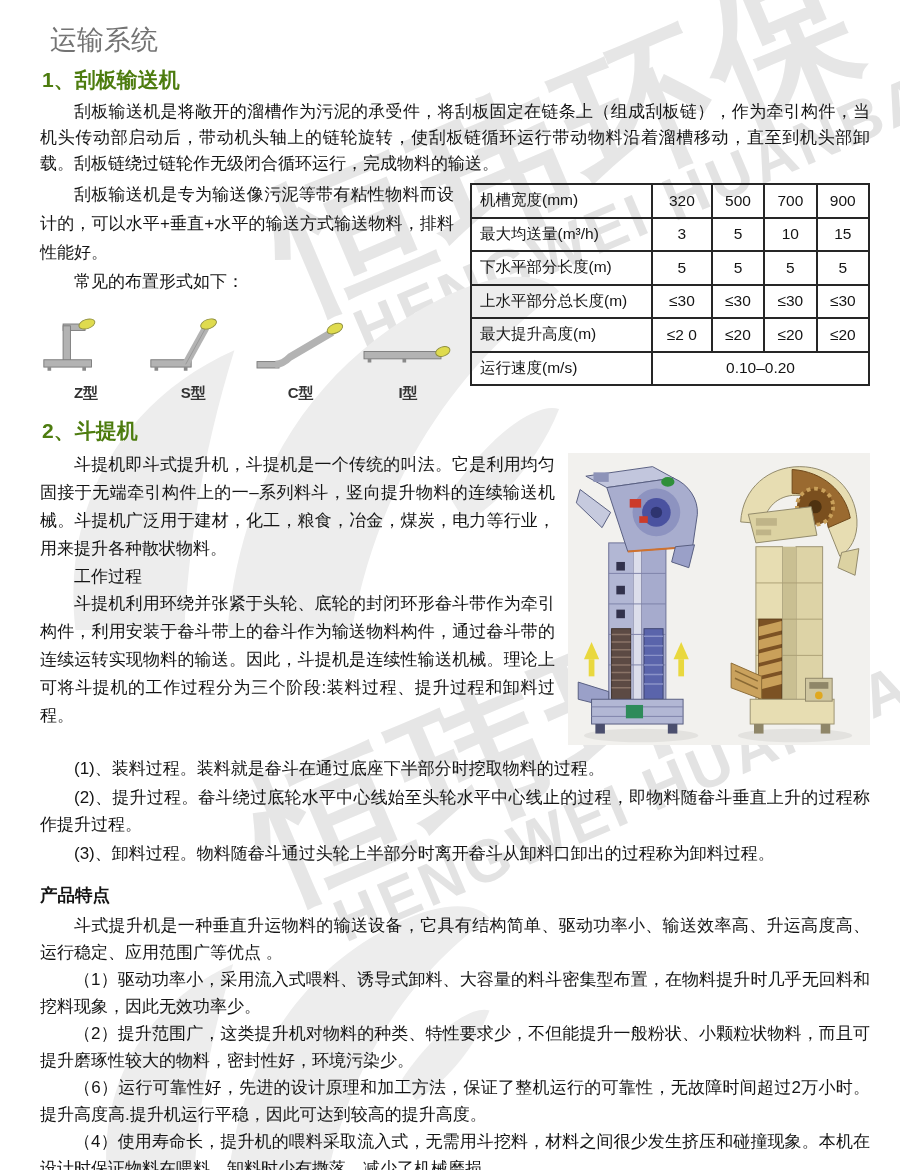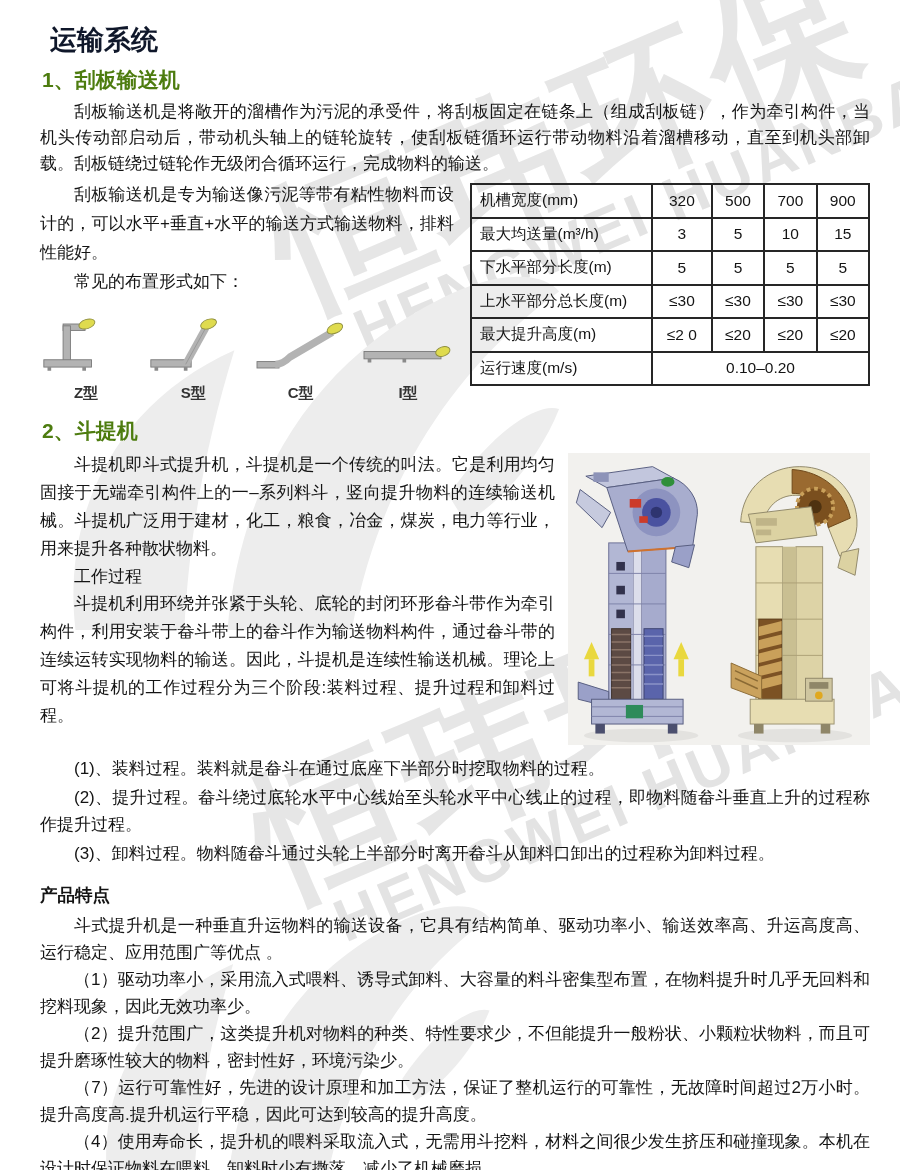--- a/index.html
+++ b/index.html
@@ -9,21 +9,21 @@
   }
   
   .wm { position:absolute; z-index:0; pointer-events:none; white-space:nowrap;
         transform:rotate(-23deg); font-weight:bold; }
   .wm .cn { font-size:148px; letter-spacing:8px; color:#e6e6e6; line-height:1; }
   .wm .en { font-size:60px; letter-spacing:4px; color:#e3e3e3; line-height:1;
             margin-top:-6px; padding-left:40px; }
   .logo-wm { position:absolute; z-index:0; pointer-events:none; }
   
   .content { position:absolute; left:40px; top:22px; width:830px; z-index:1; }
-  .doc-title { color:#0f172a; font-size:27px; font-weight:bold; margin:0 0 8px 10px; }
+  .doc-title { color:#737373; font-size:27px; font-weight:normal; margin:0 0 8px 10px; }
   .sec-h { font-size:21px; font-weight:bold; margin:2px 0 5px 2px; color:#4d7c0f; }
   .body-p { font-size:17px; line-height:26px; text-align:justify; text-indent:2em; margin:0; }
   .sub-line { font-size:17px; line-height:27px; text-indent:2em; margin:0; }
   
   .cols1 { display:flex; justify-content:flex-start; margin-top:3px; }
   .col-left1 { width:414px; }
   .col-left1 .body-p { line-height:29px; }
   .col-right1 { width:408px; padding-top:3px;padding-left:16px; }
   table.spec { border-collapse:collapse; width:100%; background:transparent; }
   table.spec td { border:2px solid #262626; font-size:15.5px; height:29.5px; background:transparent; }
@@ -268,16 +268,16 @@
   <div class="items">
     <p class="body-p" style="line-height:27px;">(1)、装料过程。装料就是畚斗在通过底座下半部分时挖取物料的过程。</p>
     <p class="body-p" style="line-height:27px;">(2)、提升过程。畚斗绕过底轮水平中心线始至头轮水平中心线止的过程，即物料随畚斗垂直上升的过程称作提升过程。</p>
     <p class="body-p" style="line-height:27px;">(3)、卸料过程。物料随畚斗通过头轮上半部分时离开畚斗从卸料口卸出的过程称为卸料过程。</p>
   </div>
 
   <div class="feat-h">产品特点</div>
   <p class="feat-p">斗式提升机是一种垂直升运物料的输送设备，它具有结构简单、驱动功率小、输送效率高、升运高度高、运行稳定、应用范围广等优点 。</p>
   <p class="feat-p">（1）驱动功率小，采用流入式喂料、诱导式卸料、大容量的料斗密集型布置，在物料提升时几乎无回料和挖料现象，因此无效功率少。</p>
   <p class="feat-p">（2）提升范围广，这类提升机对物料的种类、特性要求少，不但能提升一般粉状、小颗粒状物料，而且可提升磨琢性较大的物料，密封性好，环境污染少。</p>
-  <p class="feat-p">（7）运行可靠性好，先进的设计原理和加工方法，保证了整机运行的可靠性，无故障时间超过2万小时。提升高度高.提升机运行平稳，因此可达到较高的提升高度。</p>
+  <p class="feat-p">（6）运行可靠性好，先进的设计原理和加工方法，保证了整机运行的可靠性，无故障时间超过2万小时。提升高度高.提升机运行平稳，因此可达到较高的提升高度。</p>
   <p class="feat-p">（4）使用寿命长，提升机的喂料采取流入式，无需用斗挖料，材料之间很少发生挤压和碰撞现象。本机在设计时保证物料在喂料、卸料时少有撒落，减少了机械磨损。</p>
 
 </div>
 
 </body></html>

